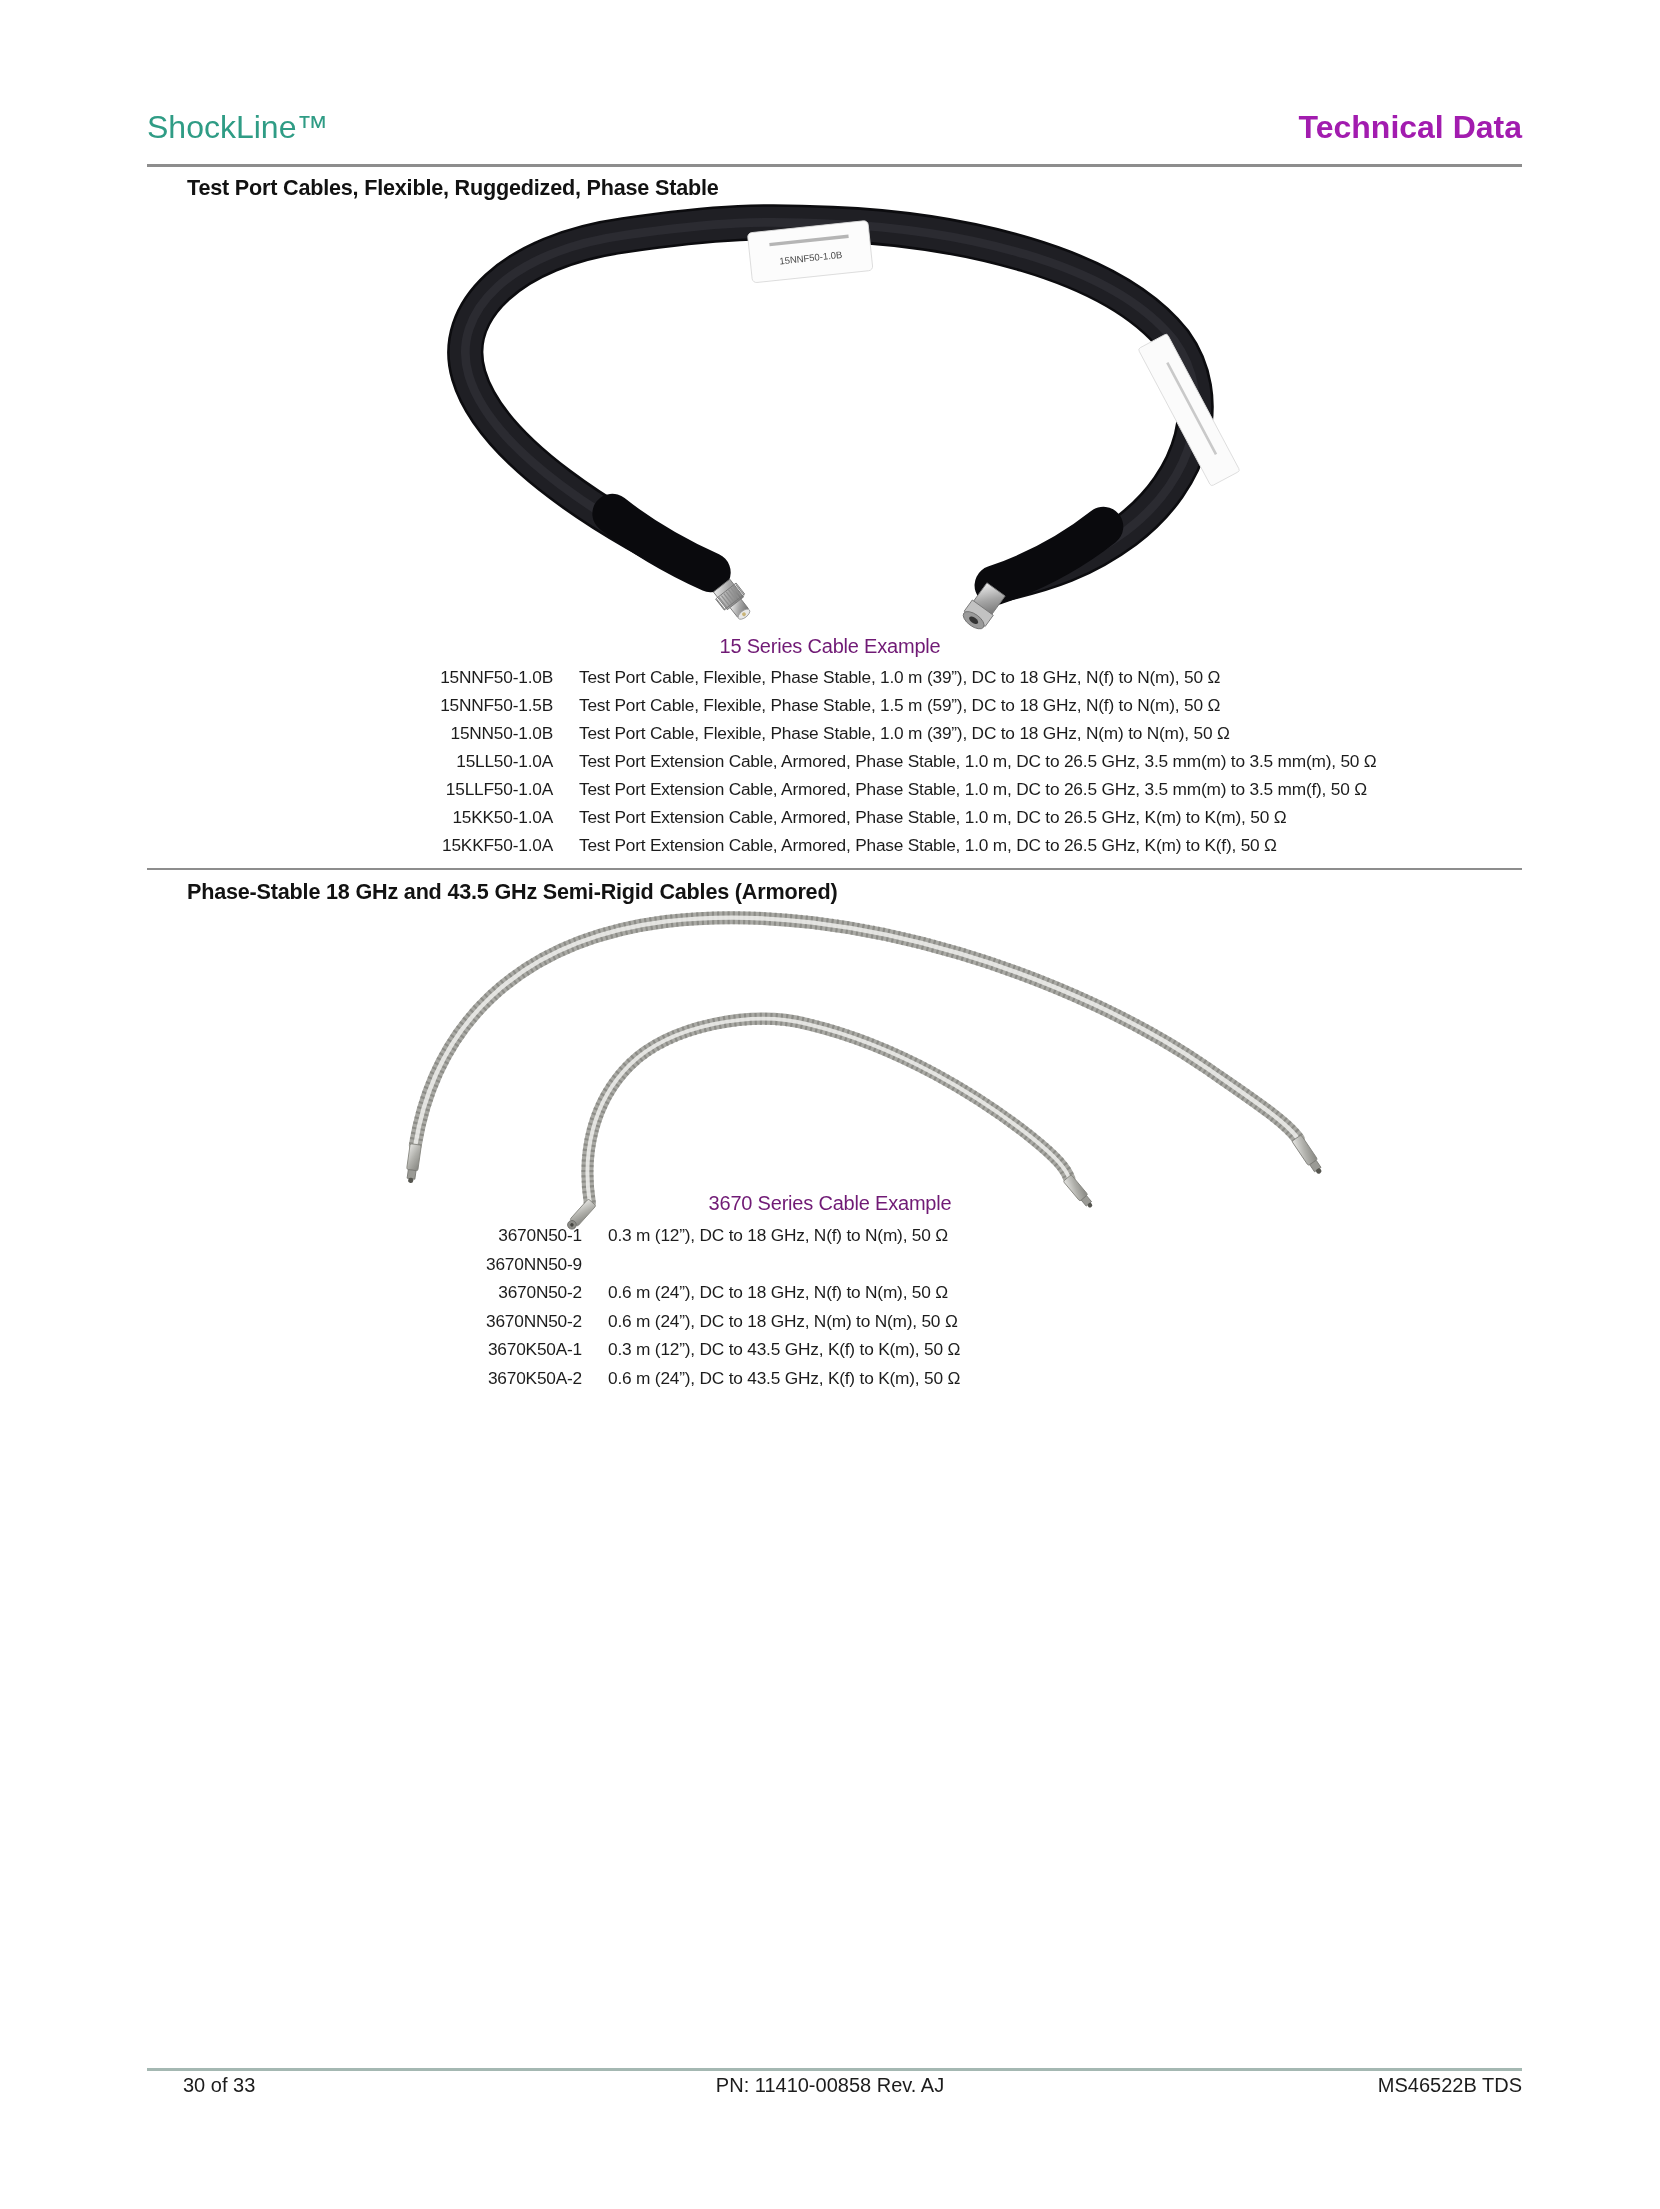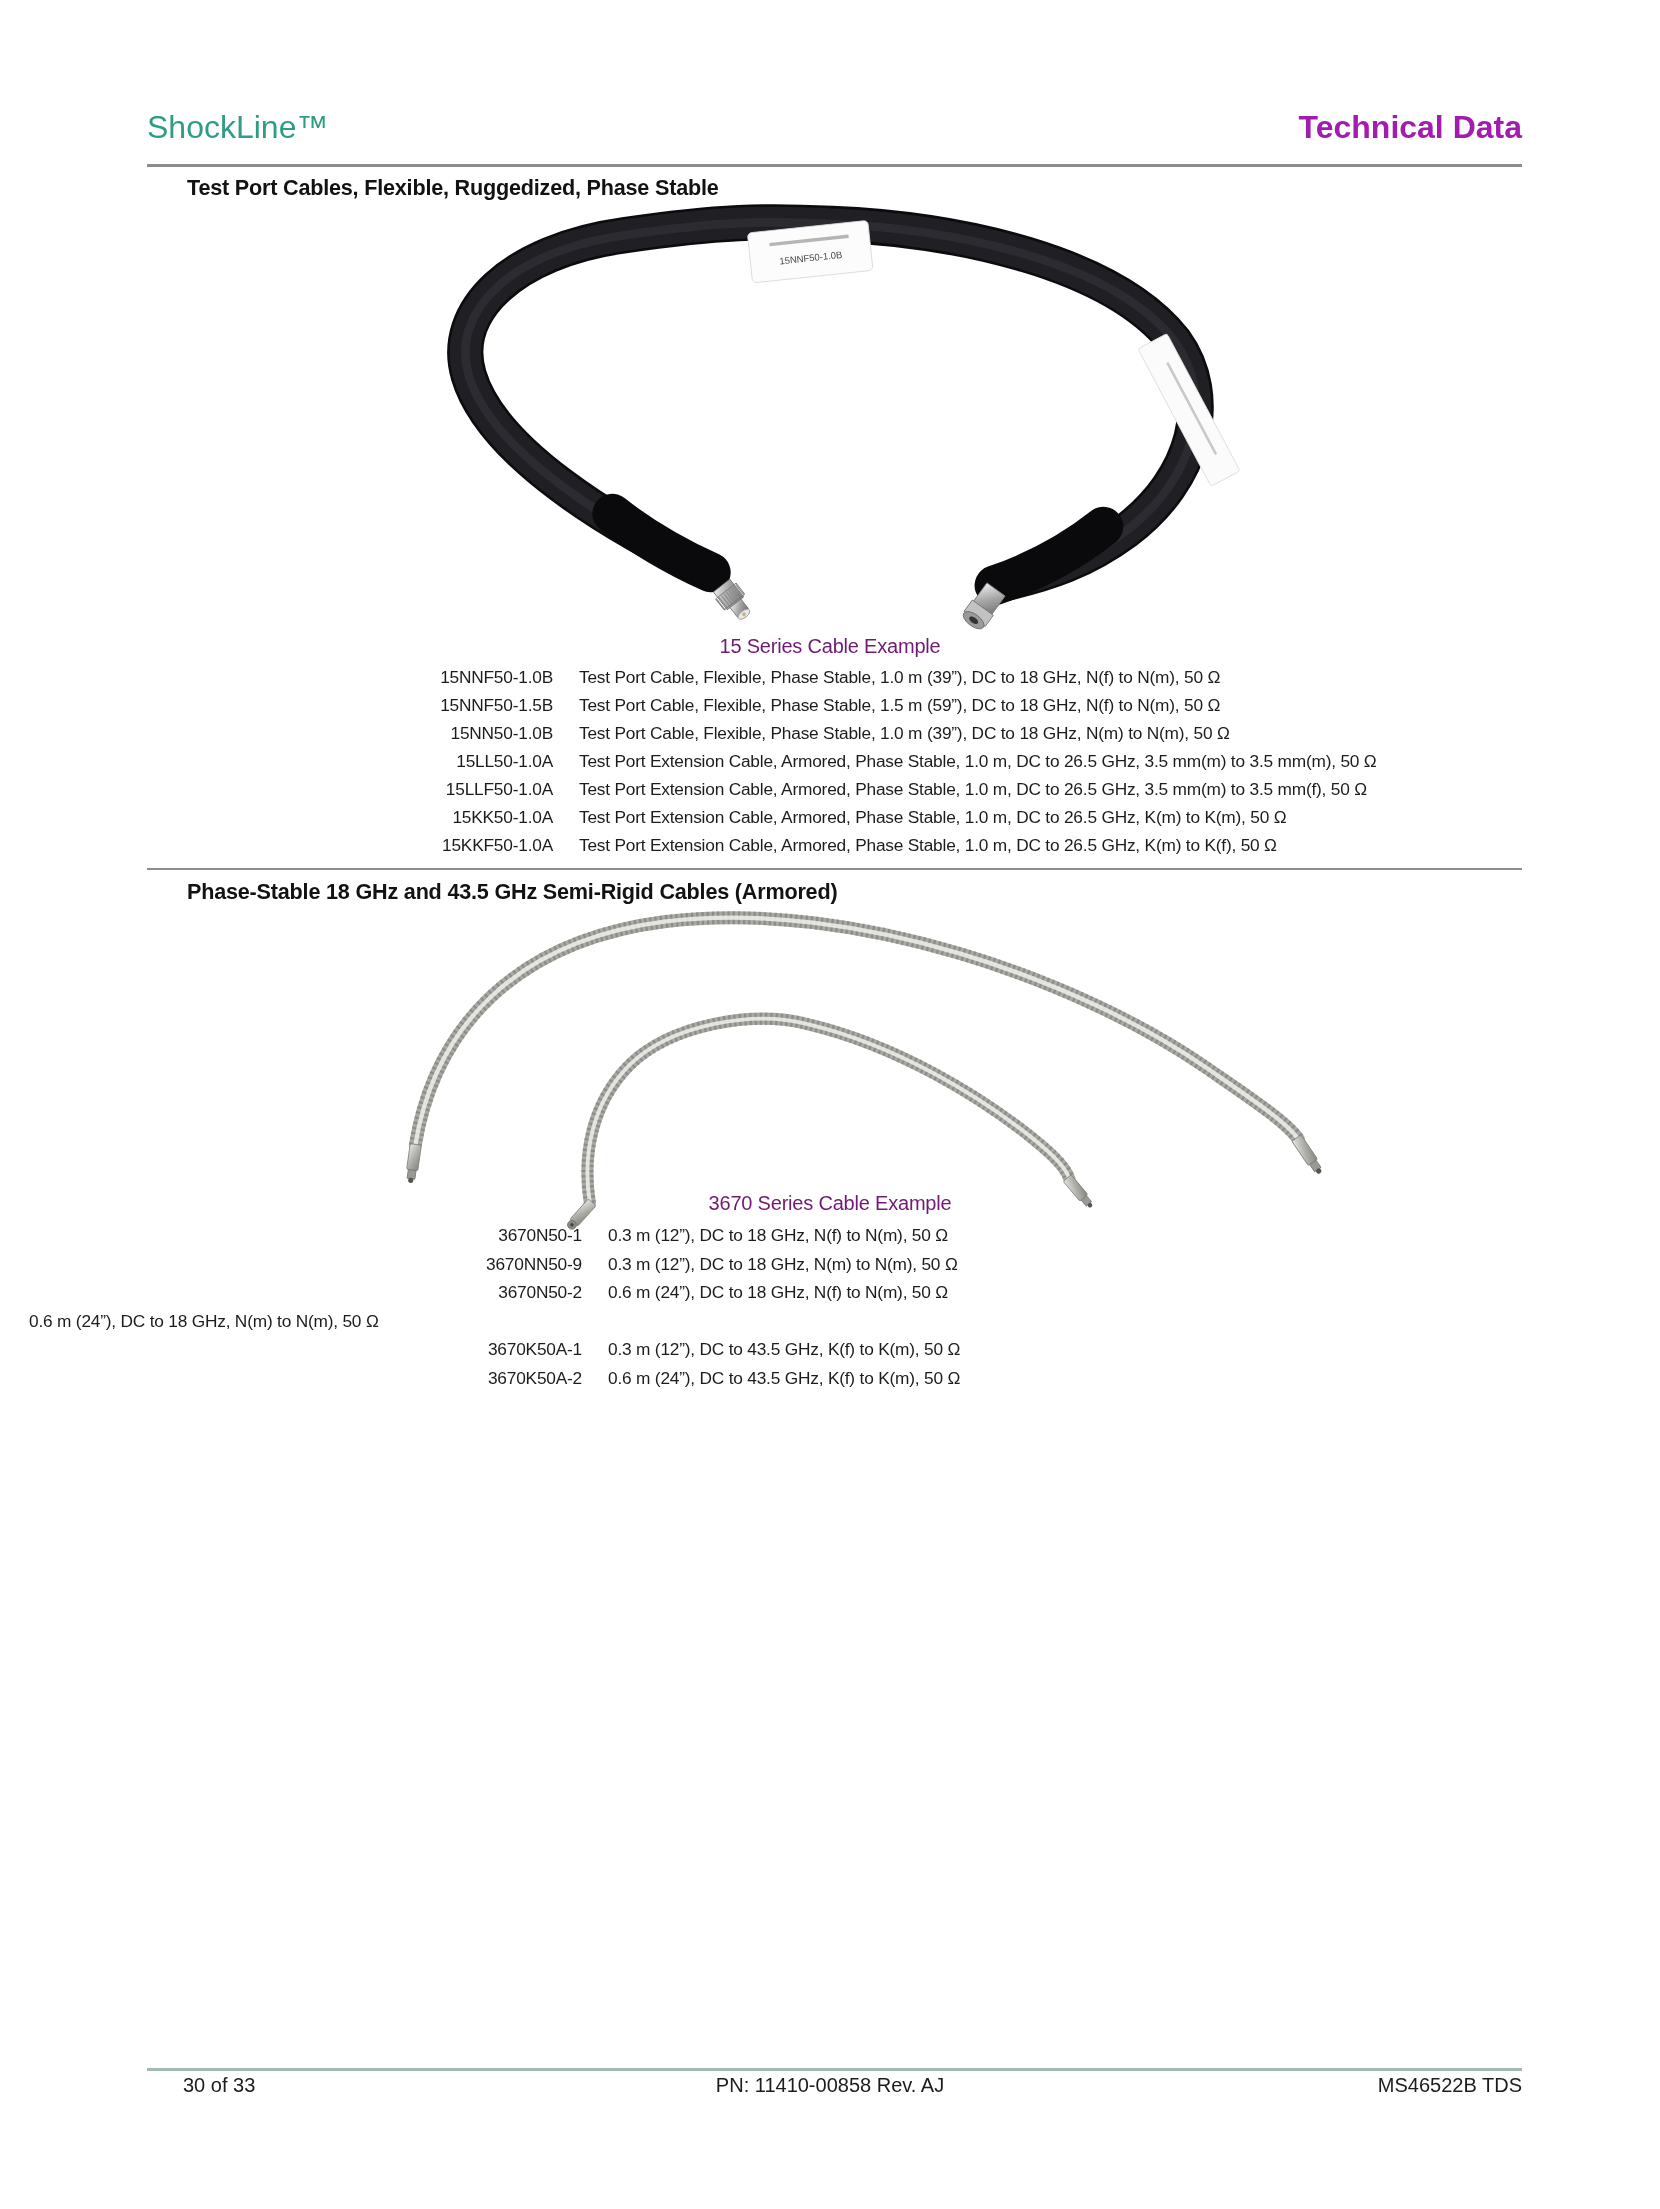--- a/index.html
+++ b/index.html
@@ -170,27 +170,27 @@
 
   <div class="caption caption2">3670 Series Cable Example</div>
 
   <div class="parts parts2">
     <div class="row">
       <span class="pn">3670N50-1</span>
       <span class="desc">0.3 m (12”), DC to 18 GHz, N(f) to N(m), 50 Ω</span>
     </div>
     <div class="row">
       <span class="pn">3670NN50-9</span>
-      <span class="desc">0.3 m (12”), DC to 18 GHz, N(m) to N(m), 50 Ω</span>
     </div>
     <div class="row">
       <span class="pn">3670N50-2</span>
       <span class="desc">0.6 m (24”), DC to 18 GHz, N(f) to N(m), 50 Ω</span>
     </div>
     <div class="row">
+      <span class="pn">3670NN50-2</span>
       <span class="desc">0.6 m (24”), DC to 18 GHz, N(m) to N(m), 50 Ω</span>
     </div>
     <div class="row">
       <span class="pn">3670K50A-1</span>
       <span class="desc">0.3 m (12”), DC to 43.5 GHz, K(f) to K(m), 50 Ω</span>
     </div>
     <div class="row">
       <span class="pn">3670K50A-2</span>
       <span class="desc">0.6 m (24”), DC to 43.5 GHz, K(f) to K(m), 50 Ω</span>
     </div>

